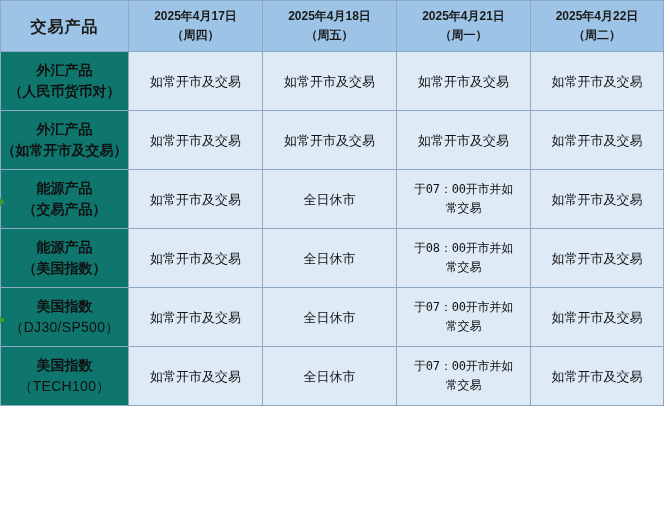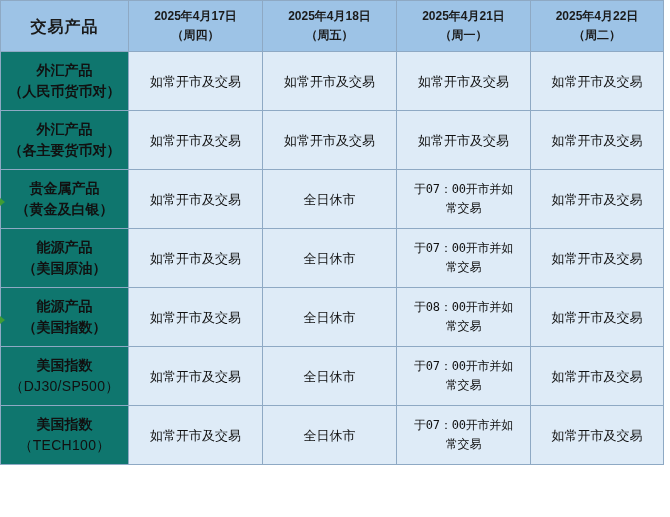--- a/index.html
+++ b/index.html
@@ -155,60 +155,41 @@
           <span class="v-line">如常开市及交易</span>
         </td>
         <td class="value">
           <span class="v-line">如常开市及交易</span>
         </td>
       </tr>
 
       <tr>
         <td class="rowlabel">
           <span class="lbl-main">外汇产品</span>
-          <span class="lbl-sub">（各主要货币对）</span>
-        </td>
-        <td class="value">
-          <span class="v-line">如常开市及交易</span>
-        </td>
-        <td class="value">
-          <span class="v-line">如常开市及交易</span>
-        </td>
-        <td class="value">
-          <span class="v-line">如常开市及交易</span>
-        </td>
-        <td class="value">
-          <span class="v-line">如常开市及交易</span>
-        </td>
-      </tr>
-
-      <tr>
-        <td class="rowlabel">
-          <span class="lbl-main">贵金属产品</span>
-          <span class="lbl-sub">（黄金及白银）</span>
-        </td>
-        <td class="value">
-          <span class="v-line">如常开市及交易</span>
-        </td>
-        <td class="value">
-          <span class="v-line">全日休市</span>
-        </td>
-        <td class="value mono">
-          <span class="v-line">于07：00开市并如</span>
-          <span class="v-line">常交易</span>
-        </td>
-        <td class="value">
-          <span class="v-line">如常开市及交易</span>
-        </td>
-      </tr>
+          <span class="lbl-sub">（如常开市及交易）</span>
+        </td>
+        <td class="value">
+          <span class="v-line">如常开市及交易</span>
+        </td>
+        <td class="value">
+          <span class="v-line">如常开市及交易</span>
+        </td>
+        <td class="value">
+          <span class="v-line">如常开市及交易</span>
+        </td>
+        <td class="value">
+          <span class="v-line">如常开市及交易</span>
+        </td>
+      </tr>
+
 
       <tr>
         <td class="rowlabel">
           <span class="lbl-main">能源产品</span>
-          <span class="lbl-sub">（美国原油）</span>
+          <span class="lbl-sub">（交易产品）</span>
         </td>
         <td class="value">
           <span class="v-line">如常开市及交易</span>
         </td>
         <td class="value">
           <span class="v-line">全日休市</span>
         </td>
         <td class="value mono">
           <span class="v-line">于07：00开市并如</span>
           <span class="v-line">常交易</span>

